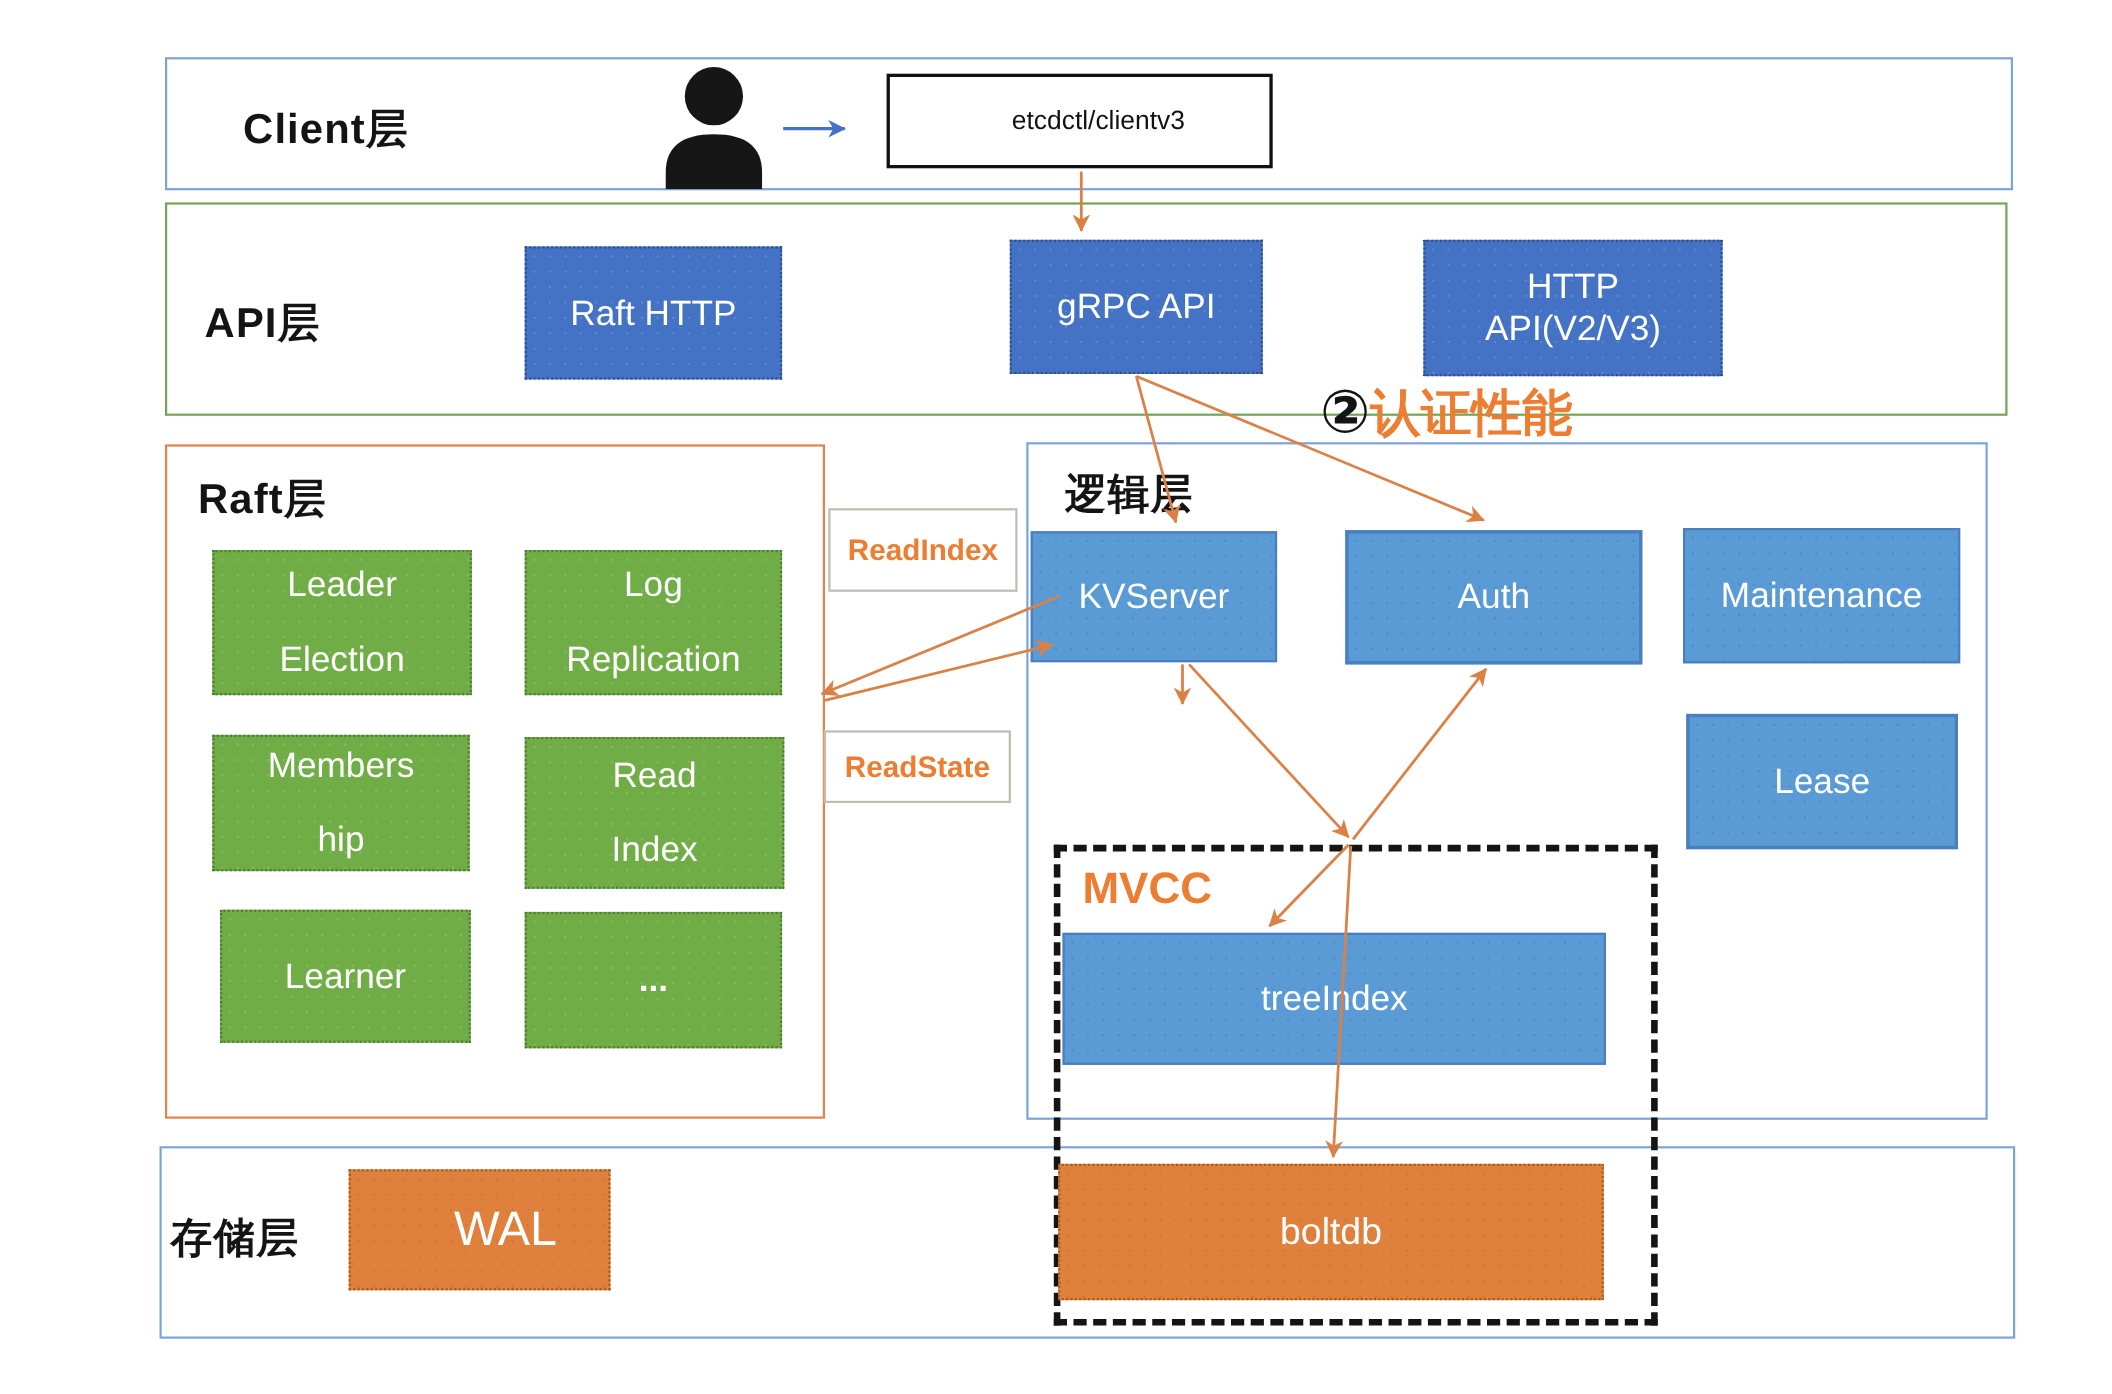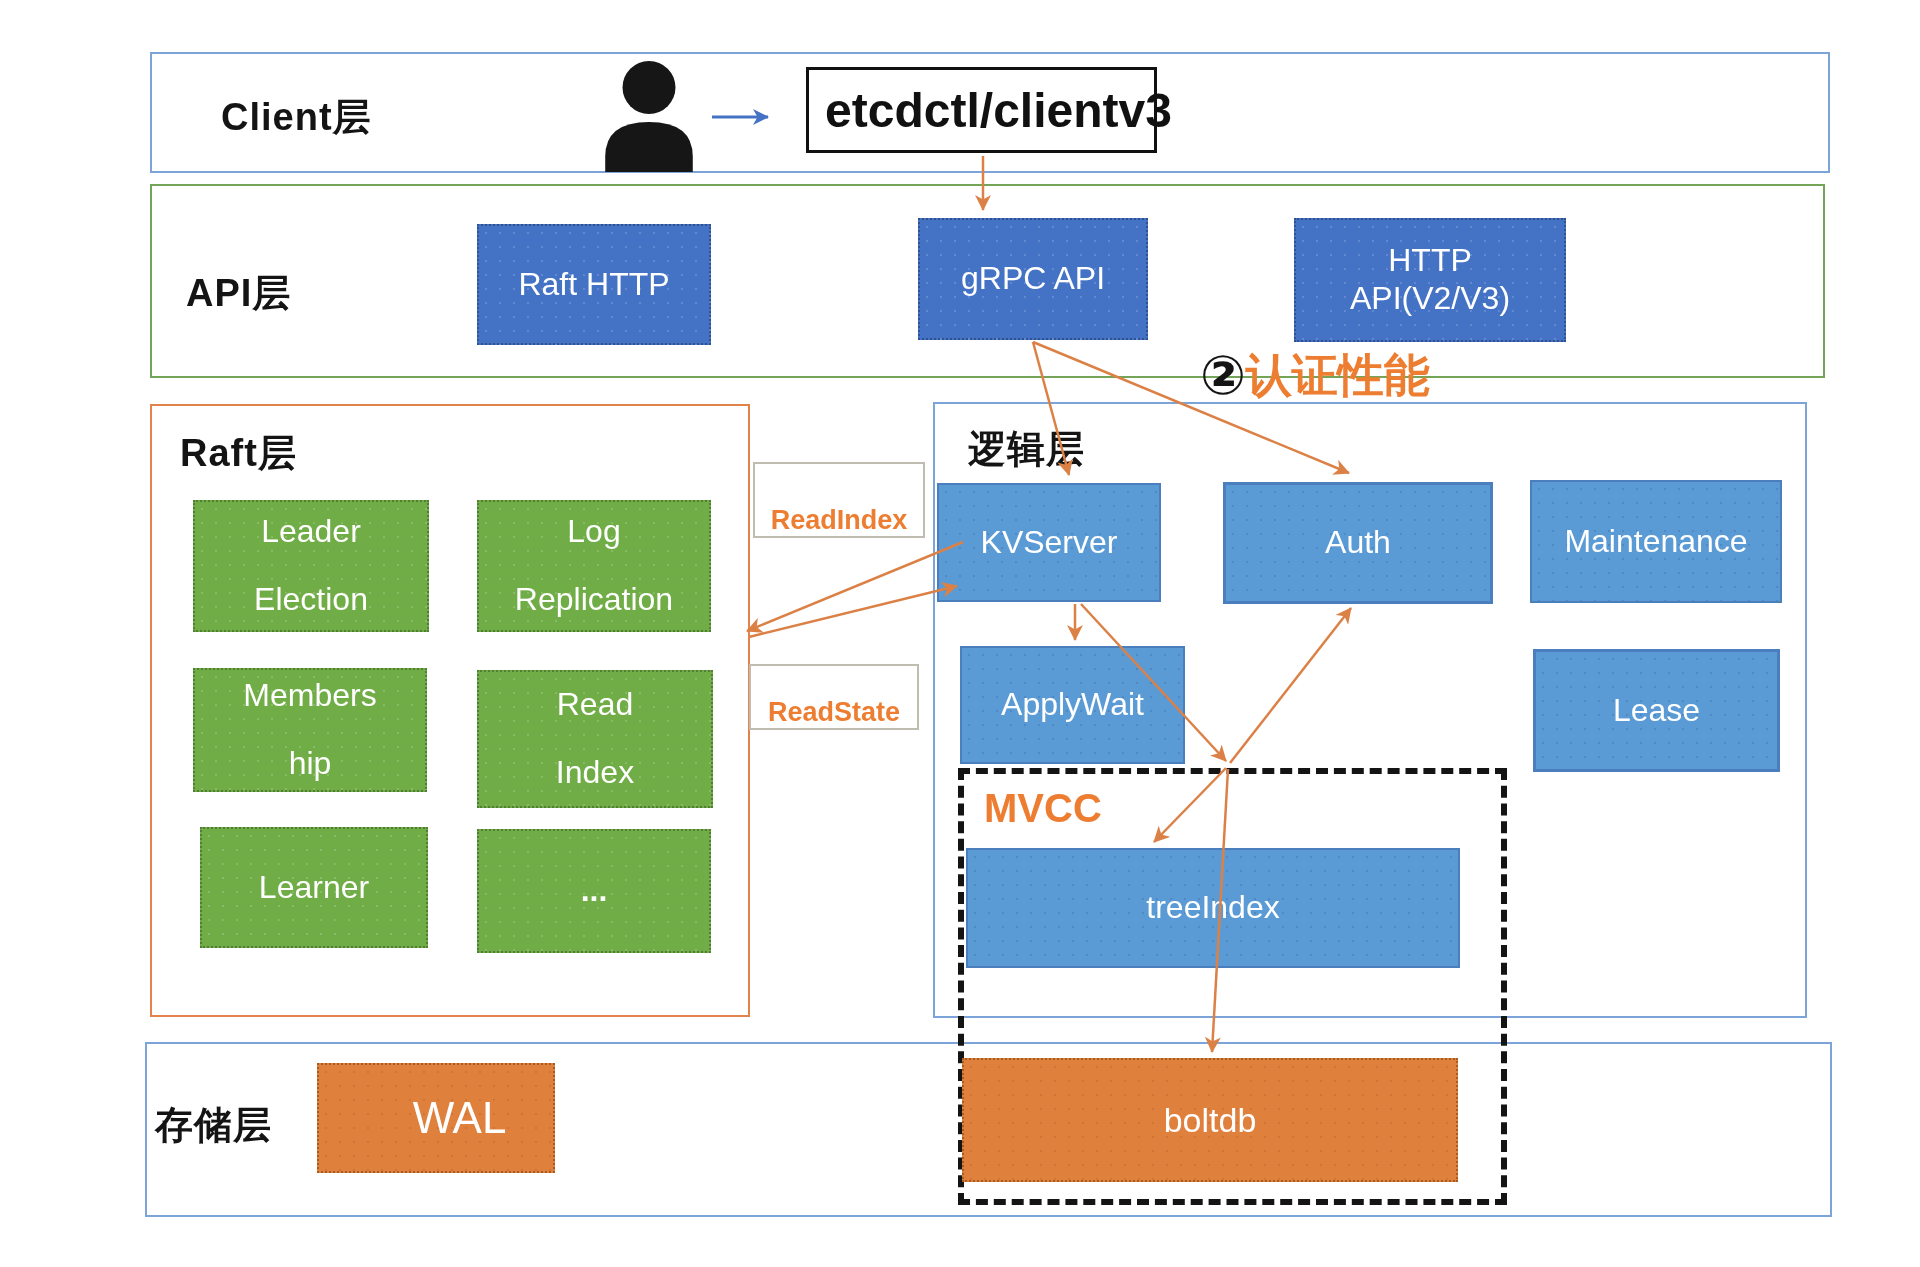--- a/index.html
+++ b/index.html
@@ -30,24 +30,24 @@
     background-size:14px 14px;}
   .node.darkblue{background-color:var(--node-dark-blue);border:2px dotted var(--node-dark-blue-border);}
   .node.lightblue{background-color:var(--node-light-blue);border:2px solid var(--node-light-blue-border);
     background-image:radial-gradient(rgba(32,74,135,0.22) 1.2px,transparent 1.4px);}
   .node.green{background-color:var(--node-green);border:2px dotted var(--node-green-border);gap:30px;}
   .node.orangefill{background-color:var(--node-orange);border:2px dotted var(--node-orange-border);
     background-image:radial-gradient(rgba(90,40,0,0.12) 1.2px,transparent 1.4px);}
 
   .plainbox{position:absolute;box-sizing:border-box;background:#fff;border:3px solid #111;
     display:flex;align-items:center;justify-content:center;color:#111;
-    font-size:48px;font-weight:700;padding-left:34px;}
+    font-size:24px;font-weight:400;padding-left:34px;}
 
   .tag{position:absolute;box-sizing:border-box;background:#fff;border:2px solid var(--tag-border);
-    display:flex;align-items:flex-end;justify-content:center;
+    display:flex;align-items:center;justify-content:center;
     color:var(--accent-orange-text);font-size:27px;font-weight:700;}
 
   .mvcc{position:absolute;box-sizing:border-box;border:6px dashed var(--ink);background:transparent;}
   .mvcc-label{position:absolute;color:var(--accent-orange-text);font-size:40px;font-weight:700;}
 
   .annotation{position:absolute;display:flex;align-items:center;white-space:nowrap;}
   .annotation .badge{color:var(--ink);font-size:54px;font-weight:600;line-height:1;}
   .annotation .atext{color:var(--accent-orange-text);font-size:46px;font-weight:700;line-height:1;}
 
   svg.overlay{position:absolute;left:0;top:0;z-index:40;pointer-events:none;}
@@ -126,23 +126,20 @@
 
   <div class="node lightblue" style="left:937px;top:483px;width:224px;height:119px;">
     <span>KVServer</span>
   </div>
   <div class="node lightblue" style="left:1223px;top:482px;width:270px;height:122px;border-width:3px;">
     <span>Auth</span>
   </div>
   <div class="node lightblue" style="left:1530px;top:480px;width:252px;height:123px;">
     <span>Maintenance</span>
   </div>
-  <div class="node lightblue" style="left:960px;top:646px;width:225px;height:118px;">
-    <span>ApplyWait</span>
-  </div>
   <div class="node lightblue" style="left:1533px;top:649px;width:247px;height:123px;border-width:3px;">
     <span>Lease</span>
   </div>
 
   <div class="mvcc" style="left:958px;top:768px;width:549px;height:437px;z-index:20;"></div>
   <div class="mvcc-label" style="left:984px;top:786px;z-index:21;">MVCC</div>
   <div class="node lightblue" style="left:966px;top:848px;width:494px;height:120px;z-index:25;">
     <span>treeIndex</span>
   </div>
 

